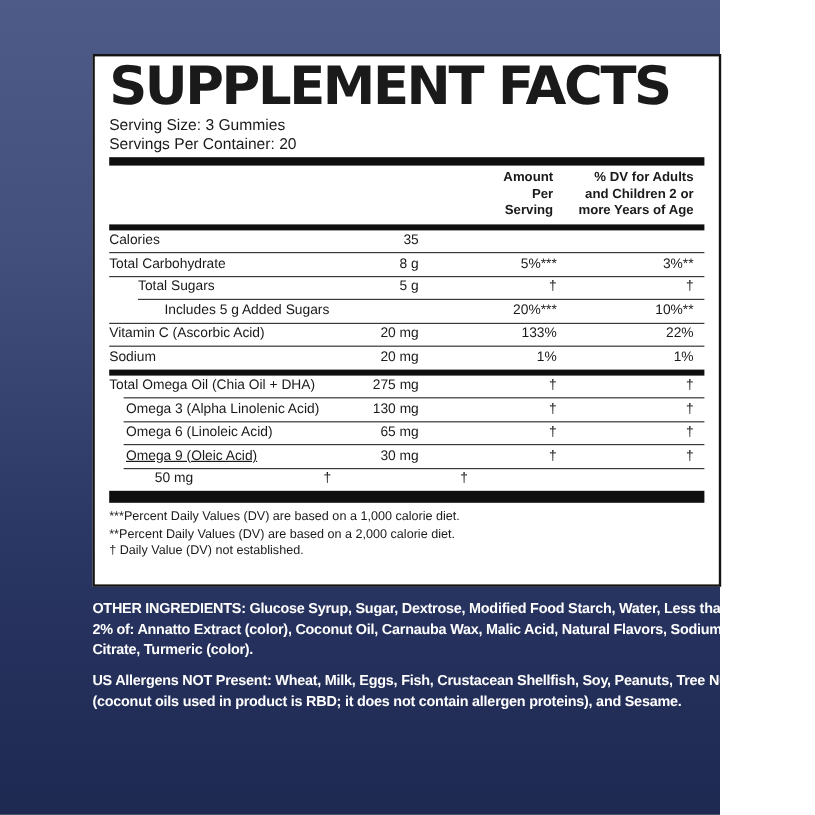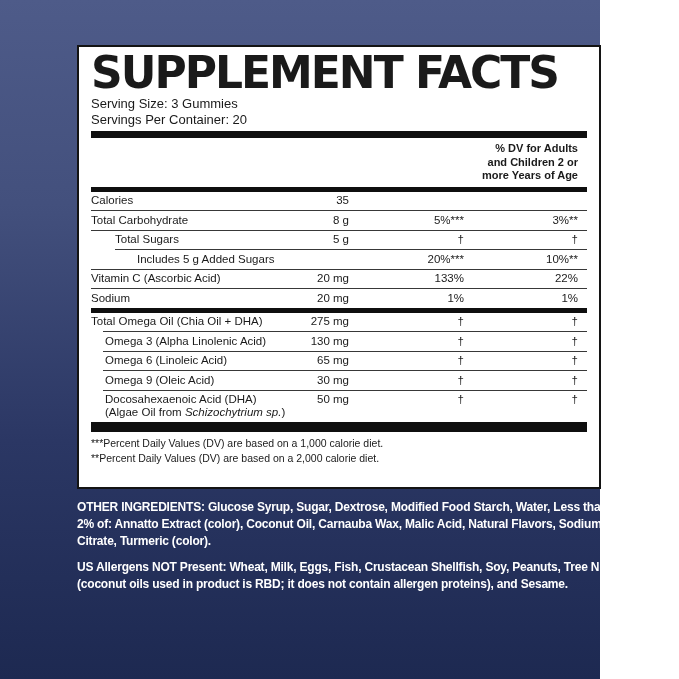--- a/index.html
+++ b/index.html
@@ -57,20 +57,23 @@
 
   <div class="panel">
     <div class="sf-title">SUPPLEMENT FACTS</div>
     <div class="serving-line">Serving Size: 3 Gummies</div>
     <div class="serving-line">Servings Per Container: 20</div>
 
     <div class="bar bar-a"></div>
 
     <div class="thead">
       <div class="c-name"></div>
+      <div class="c-amt pre-line">Amount
+Per
+Serving</div>
       <div class="c-dv2 pre-line">% DV for Adults
 and Children 2 or
 more Years of Age</div>
     </div>
 
     <div class="bar bar-b"></div>
 
     <div id="rows-main">
         <div class="trow">
           <div class="c-name" style="padding-left: 0px;">
@@ -151,44 +154,41 @@
         <div class="trow">
           <div class="c-name" style="padding-left: 14px;">
             <div class="nm">Omega 6 (Linoleic Acid)</div>
           </div>
           <div class="c-amt">65 mg</div>
           <div class="c-dv1">†</div>
           <div class="c-dv2">†</div>
         </div>
         <div class="sep" style="margin-left: 12px;"></div>
         <div class="trow">
-          <div class="c-name" style="padding-left: 14px;">
+          <div class="c-name" style="padding-left: 14px; text-decoration: underline;">
             <div class="nm">Omega 9 (Oleic Acid)</div>
           </div>
           <div class="c-amt">30 mg</div>
           <div class="c-dv1">†</div>
           <div class="c-dv2">†</div>
         </div>
         <div class="sep" style="margin-left: 12px;"></div>
         <div class="trow">
-          <div class="c-name" style="padding-left: 14px;">
-            <div class="nm">Docosahexaenoic Acid (DHA)</div>
-            <div class="nm2">(Algae Oil from <i>Schizochytrium sp.</i>)</div>
-          </div>
           <div class="c-amt">50 mg</div>
           <div class="c-dv1">†</div>
           <div class="c-dv2">†</div>
         </div>
       </div>
 
     <div class="bar bar-d"></div>
 
     <div class="footnotes" id="footnotes">
         <div>***Percent Daily Values (DV) are based on a 1,000 calorie diet.</div>
         <div>**Percent Daily Values (DV) are based on a 2,000 calorie diet.</div>
+        <div>† Daily Value (DV) not established.</div>
       </div>
   </div>
 
   <div class="bottom">
     <p class="para"><span class="plabel">OTHER INGREDIENTS:</span><span> Glucose Syrup, Sugar, Dextrose, Modified Food Starch, Water, Less than 2% of: Annatto Extract (color), Coconut Oil, Carnauba Wax, Malic Acid, Natural Flavors, Sodium Citrate, Turmeric (color).</span></p>
     <p class="para"><span class="plabel">US Allergens NOT Present:</span><span> Wheat, Milk, Eggs, Fish, Crustacean Shellfish, Soy, Peanuts, Tree Nuts (coconut oils used in product is RBD; it does not contain allergen proteins), and Sesame.</span></p>
   </div>
 
 </div>
 

